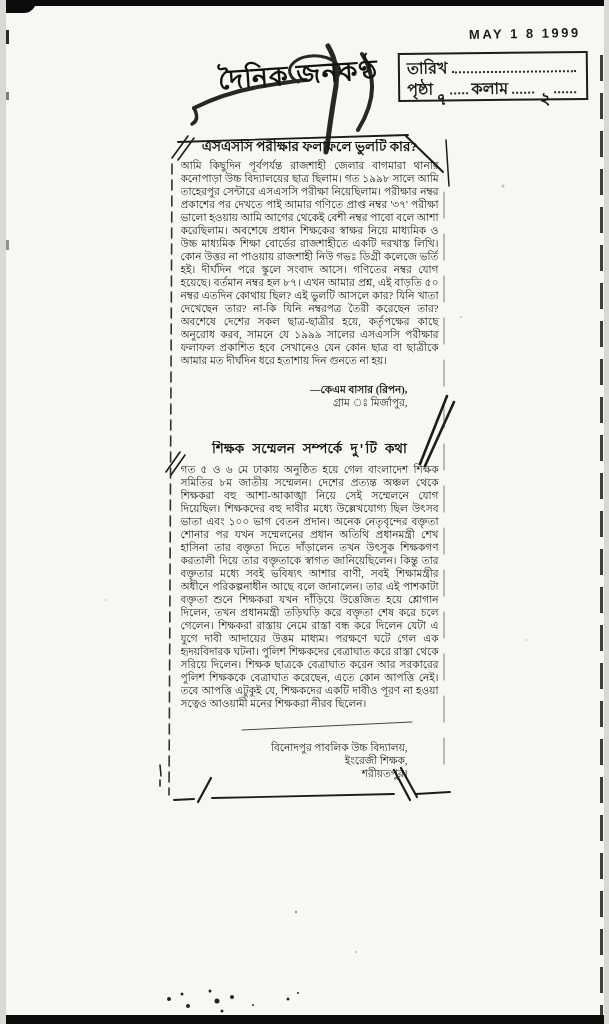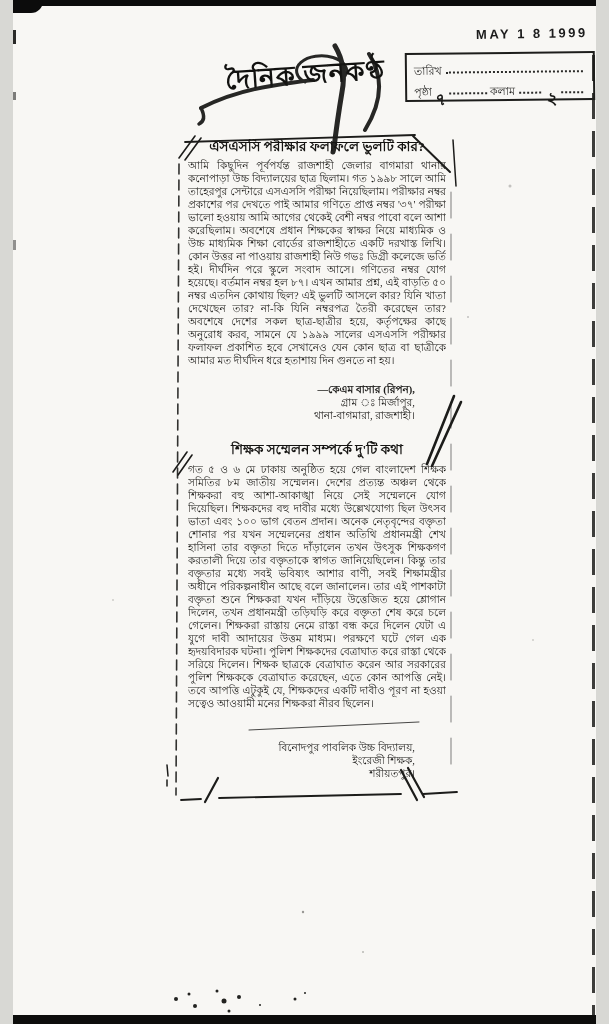--- a/index.html
+++ b/index.html
@@ -1,19 +1,19 @@
 <!DOCTYPE html>
 <html><head>
 <meta charset="utf-8">
 <style>
   html,body{margin:0;padding:0;background:#d8d8d4;}
   .page{
     position:relative;width:583px;height:1024px;margin:0 auto;
     background:#f8f7f4;overflow:hidden;
-    font-family:"Liberation Serif","DejaVu Serif",serif;color:#1b1a17;
+    font-family:"Liberation Serif","DejaVu Serif",serif;color:#1b1a17;padding-left:15px;
   }
   
   .edge-top{position:absolute;top:0;left:0;width:609px;height:6px;background:#0c0c0c;}
   .edge-top-corner{position:absolute;top:0;left:0;width:30px;height:13px;background:#0c0c0c;border-bottom-right-radius:12px;}
   .edge-bottom{position:absolute;bottom:0;left:0;width:609px;height:9px;background:#0d0d0c;}
   .edge-right{
     position:absolute;right:1px;top:55px;bottom:9px;width:3px;opacity:.85;
     background:repeating-linear-gradient(to bottom,#1c1c1a 0 26px,rgba(0,0,0,0) 26px 38px);
   }
   .edge-left-tick{position:absolute;left:0;width:3px;background:#2a2a28;}
@@ -32,37 +32,37 @@
   }
   .flourish{position:absolute;left:180px;top:36px;pointer-events:none;}
   
   .stamp-box{
     position:absolute;left:392px;top:52px;width:172px;height:40px;
     border:2px solid #1d1d1b;transform:rotate(-.6deg);
     padding:3px 7px 2px 7px;display:flex;flex-direction:column;justify-content:space-between;
     font-family:"Liberation Serif","DejaVu Serif",serif;
   }
   .stamp-row{display:flex;align-items:flex-end;height:19px;}
-  .stamp-label{font-size:11px;font-weight:400;color:#1d1d1b;white-space:nowrap;line-height:1;}
+  .stamp-label{font-size:16px;font-weight:700;color:#1d1d1b;white-space:nowrap;line-height:1;}
   .dotline{flex:1;border-bottom:2px dotted #2b2b29;margin:0 3px 3px 4px;min-width:10px;}
   .dotline.tiny{flex:0 0 22px;}
   .handwritten{
     font-size:17px;font-weight:700;color:#181816;line-height:0;
     transform:rotate(-9deg) translateY(3px);margin:0 1px;font-style:italic;
   }
   
   .clipping{
     position:absolute;left:162px;top:132px;width:282px;height:670px;
     padding:7px 11px 0 13px;box-sizing:border-box;
   }
   .headline{
     margin:0;font-size:13.5px;font-weight:700;text-align:center;color:#151412;
     height:18px;overflow:hidden;line-height:16px;
   }
-  .headline.second{height:20px;line-height:18px;margin-top:2px;}
+  .headline.second{height:20px;line-height:18px;margin-top:2px;font-family:Liberation Mono, monospace;}
   .body-text{
     margin:2px 0 0 0;font-size:10.5px;line-height:13px;text-align:justify;
     color:#1c1b18;overflow:hidden;
   }
   .body-text.first{height:222px;}
   .body-text.second{height:276px;}
   .sig{
     margin:2px 31px 0 0;font-size:10.5px;line-height:13px;text-align:right;
     color:#1a1917;height:56px;overflow:hidden;
   }
@@ -110,21 +110,20 @@
       <span class="dotline tiny"></span>
     </div>
   </div>
 
   <div class="clipping">
     <h2 class="headline">এসএসসি পরীক্ষার ফলাফলে ভুলটি কার?</h2>
     <p class="body-text first">আমি কিছুদিন পূর্বপর্যন্ত রাজশাহী জেলার বাগমারা থানার কনোপাড়া উচ্চ বিদ্যালয়ের ছাত্র ছিলাম। গত ১৯৯৮ সালে আমি তাহেরপুর সেন্টারে এসএসসি পরীক্ষা নিয়েছিলাম। পরীক্ষার নম্বর প্রকাশের পর দেখতে পাই আমার গণিতে প্রাপ্ত নম্বর '৩৭' পরীক্ষা ভালো হওয়ায় আমি আগের থেকেই বেশী নম্বর পাবো বলে আশা করেছিলাম। অবশেষে প্রধান শিক্ষকের স্বাক্ষর নিয়ে মাধ্যমিক ও উচ্চ মাধ্যমিক শিক্ষা বোর্ডের রাজশাহীতে একটি দরখাস্ত লিখি। কোন উত্তর না পাওয়ায় রাজশাহী নিউ গভঃ ডিগ্রী কলেজে ভর্তি হই। দীর্ঘদিন পরে স্কুলে সংবাদ আসে। গণিতের নম্বর যোগ হয়েছে। বর্তমান নম্বর হল ৮৭। এখন আমার প্রশ্ন, এই বাড়তি ৫০ নম্বর এতদিন কোথায় ছিল? এই ভুলটি আসলে কার? যিনি খাতা দেখেছেন তার? না-কি যিনি নম্বরপত্র তৈরী করেছেন তার? অবশেষে দেশের সকল ছাত্র-ছাত্রীর হয়ে, কর্তৃপক্ষের কাছে অনুরোধ করব, সামনে যে ১৯৯৯ সালের এসএসসি পরীক্ষার ফলাফল প্রকাশিত হবে সেখানেও যেন কোন ছাত্র বা ছাত্রীকে আমার মত দীর্ঘদিন ধরে হতাশায় দিন গুনতে না হয়।</p>
     <div class="sig">
       <div class="sig-line-0">—কেএম বাসার (রিপন),</div>
       <div>গ্রাম ঃ মির্জাপুর,</div>
-      <div>থানা-বাগমারা, রাজশাহী।</div>
     </div>
     <h2 class="headline second">শিক্ষক সম্মেলন সম্পর্কে দু'টি কথা</h2>
     <p class="body-text second">গত ৫ ও ৬ মে ঢাকায় অনুষ্ঠিত হয়ে গেল বাংলাদেশ শিক্ষক সমিতির ৮ম জাতীয় সম্মেলন। দেশের প্রত্যন্ত অঞ্চল থেকে শিক্ষকরা বহু আশা-আকাঙ্খা নিয়ে সেই সম্মেলনে যোগ দিয়েছিল। শিক্ষকদের বহু দাবীর মধ্যে উল্লেখযোগ্য ছিল উৎসব ভাতা এবং ১০০ ভাগ বেতন প্রদান। অনেক নেতৃবৃন্দের বক্তৃতা শোনার পর যখন সম্মেলনের প্রধান অতিথি প্রধানমন্ত্রী শেখ হাসিনা তার বক্তৃতা দিতে দাঁড়ালেন তখন উৎসুক শিক্ষকগণ করতালী দিয়ে তার বক্তৃতাকে স্বাগত জানিয়েছিলেন। কিন্তু তার বক্তৃতার মধ্যে সবই ভবিষ্যৎ আশার বাণী, সবই শিক্ষামন্ত্রীর অধীনে পরিকল্পনাধীন আছে বলে জানালেন। তার এই পাশকাটা বক্তৃতা শুনে শিক্ষকরা যখন দাঁড়িয়ে উত্তেজিত হয়ে শ্লোগান দিলেন, তখন প্রধানমন্ত্রী তড়িঘড়ি করে বক্তৃতা শেষ করে চলে গেলেন। শিক্ষকরা রাস্তায় নেমে রাস্তা বন্ধ করে দিলেন যেটা এ যুগে দাবী আদায়ের উত্তম মাধ্যম। পরক্ষণে ঘটে গেল এক হৃদয়বিদারক ঘটনা। পুলিশ শিক্ষকদের বেত্রাঘাত করে রাস্তা থেকে সরিয়ে দিলেন। শিক্ষক ছাত্রকে বেত্রাঘাত করেন আর সরকারের পুলিশ শিক্ষককে বেত্রাঘাত করেছেন, এতে কোন আপত্তি নেই। তবে আপত্তি এটুকুই যে, শিক্ষকদের একটি দাবীও পূরণ না হওয়া সত্বেও আওয়ামী মনের শিক্ষকরা নীরব ছিলেন।</p>
     <div class="sig">
       <div>বিনোদপুর পাবলিক উচ্চ বিদ্যালয়,</div>
       <div>ইংরেজী শিক্ষক,</div>
       <div>শরীয়তপুর।</div>
     </div>
   </div>
 

